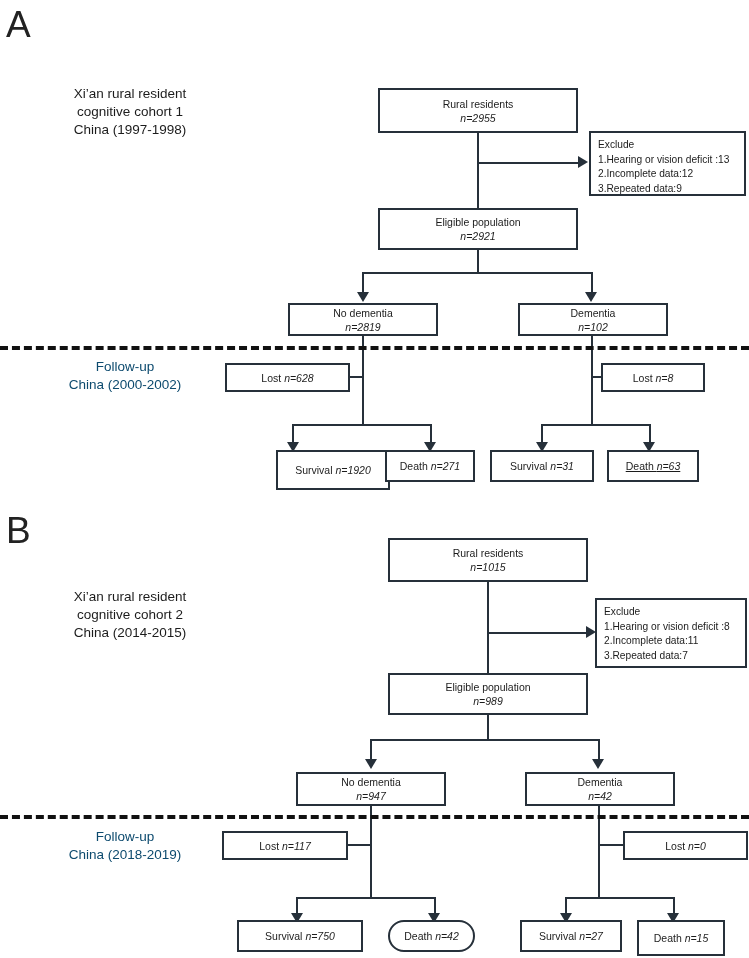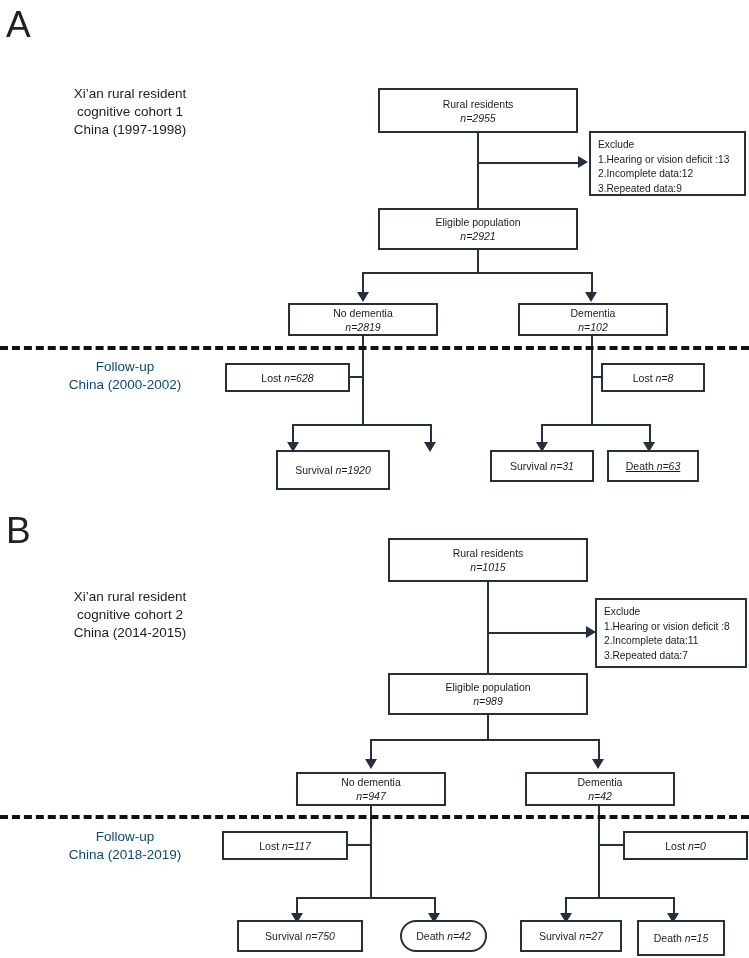--- a/index.html
+++ b/index.html
@@ -177,20 +177,23 @@
   </div>
   <div class="hline" style="left:541px; top:424px; width:110px;"></div>
   <div class="vline" style="left:541px; top:424px; height:20px;"></div>
   <div class="vline" style="left:648.6px; top:424px; height:20px;"></div>
   <div class="arrow-down" style="left:535.7px; top:442px;"></div>
   <div class="arrow-down" style="left:643.3px; top:442px;"></div>
 
   <div class="nbox" style="left:236px; top:450px; width:114px; height:40px;margin-left:40px;">
     <span class="ln"><span>Survival </span><em>n=1920</em></span>
   </div>
+  <div class="nbox" style="left:385px; top:450px; width:90px; height:32px;">
+    <span class="ln"><span>Death </span><em>n=271</em></span>
+  </div>
   <div class="nbox" style="left:490px; top:450px; width:104px; height:32px;">
     <span class="ln"><span>Survival </span><em>n=31</em></span>
   </div>
   <div class="nbox" style="left:607px; top:450px; width:92px; height:32px;text-decoration:underline;">
     <span class="ln"><span>Death </span><em>n=63</em></span>
   </div>
 
   <div class="panel-letter" style="left:6px; top:512px;">B</div>
 
   <div class="cohort-label" style="left:40px; top:553px; width:180px;">Xi’an rural resident
@@ -257,21 +260,21 @@
   </div>
   <div class="hline" style="left:565px; top:897px; width:110px;"></div>
   <div class="vline" style="left:565px; top:897px; height:18px;"></div>
   <div class="vline" style="left:672.6px; top:897px; height:18px;"></div>
   <div class="arrow-down" style="left:559.7px; top:913px;"></div>
   <div class="arrow-down" style="left:667.3px; top:913px;"></div>
 
   <div class="nbox" style="left:237px; top:920px; width:126px; height:32px;">
     <span class="ln"><span>Survival </span><em>n=750</em></span>
   </div>
-  <div class="nbox" style="left:400px; top:920px; width:87px; height:32px;border-radius:16px;">
+  <div class="nbox" style="left:388px; top:920px; width:87px; height:32px;border-radius:16px;">
     <span class="ln"><span>Death </span><em>n=42</em></span>
   </div>
   <div class="nbox" style="left:520px; top:920px; width:102px; height:32px;">
     <span class="ln"><span>Survival </span><em>n=27</em></span>
   </div>
   <div class="nbox" style="left:637px; top:920px; width:88px; height:36px;">
     <span class="ln"><span>Death </span><em>n=15</em></span>
   </div>
 
 </div>

